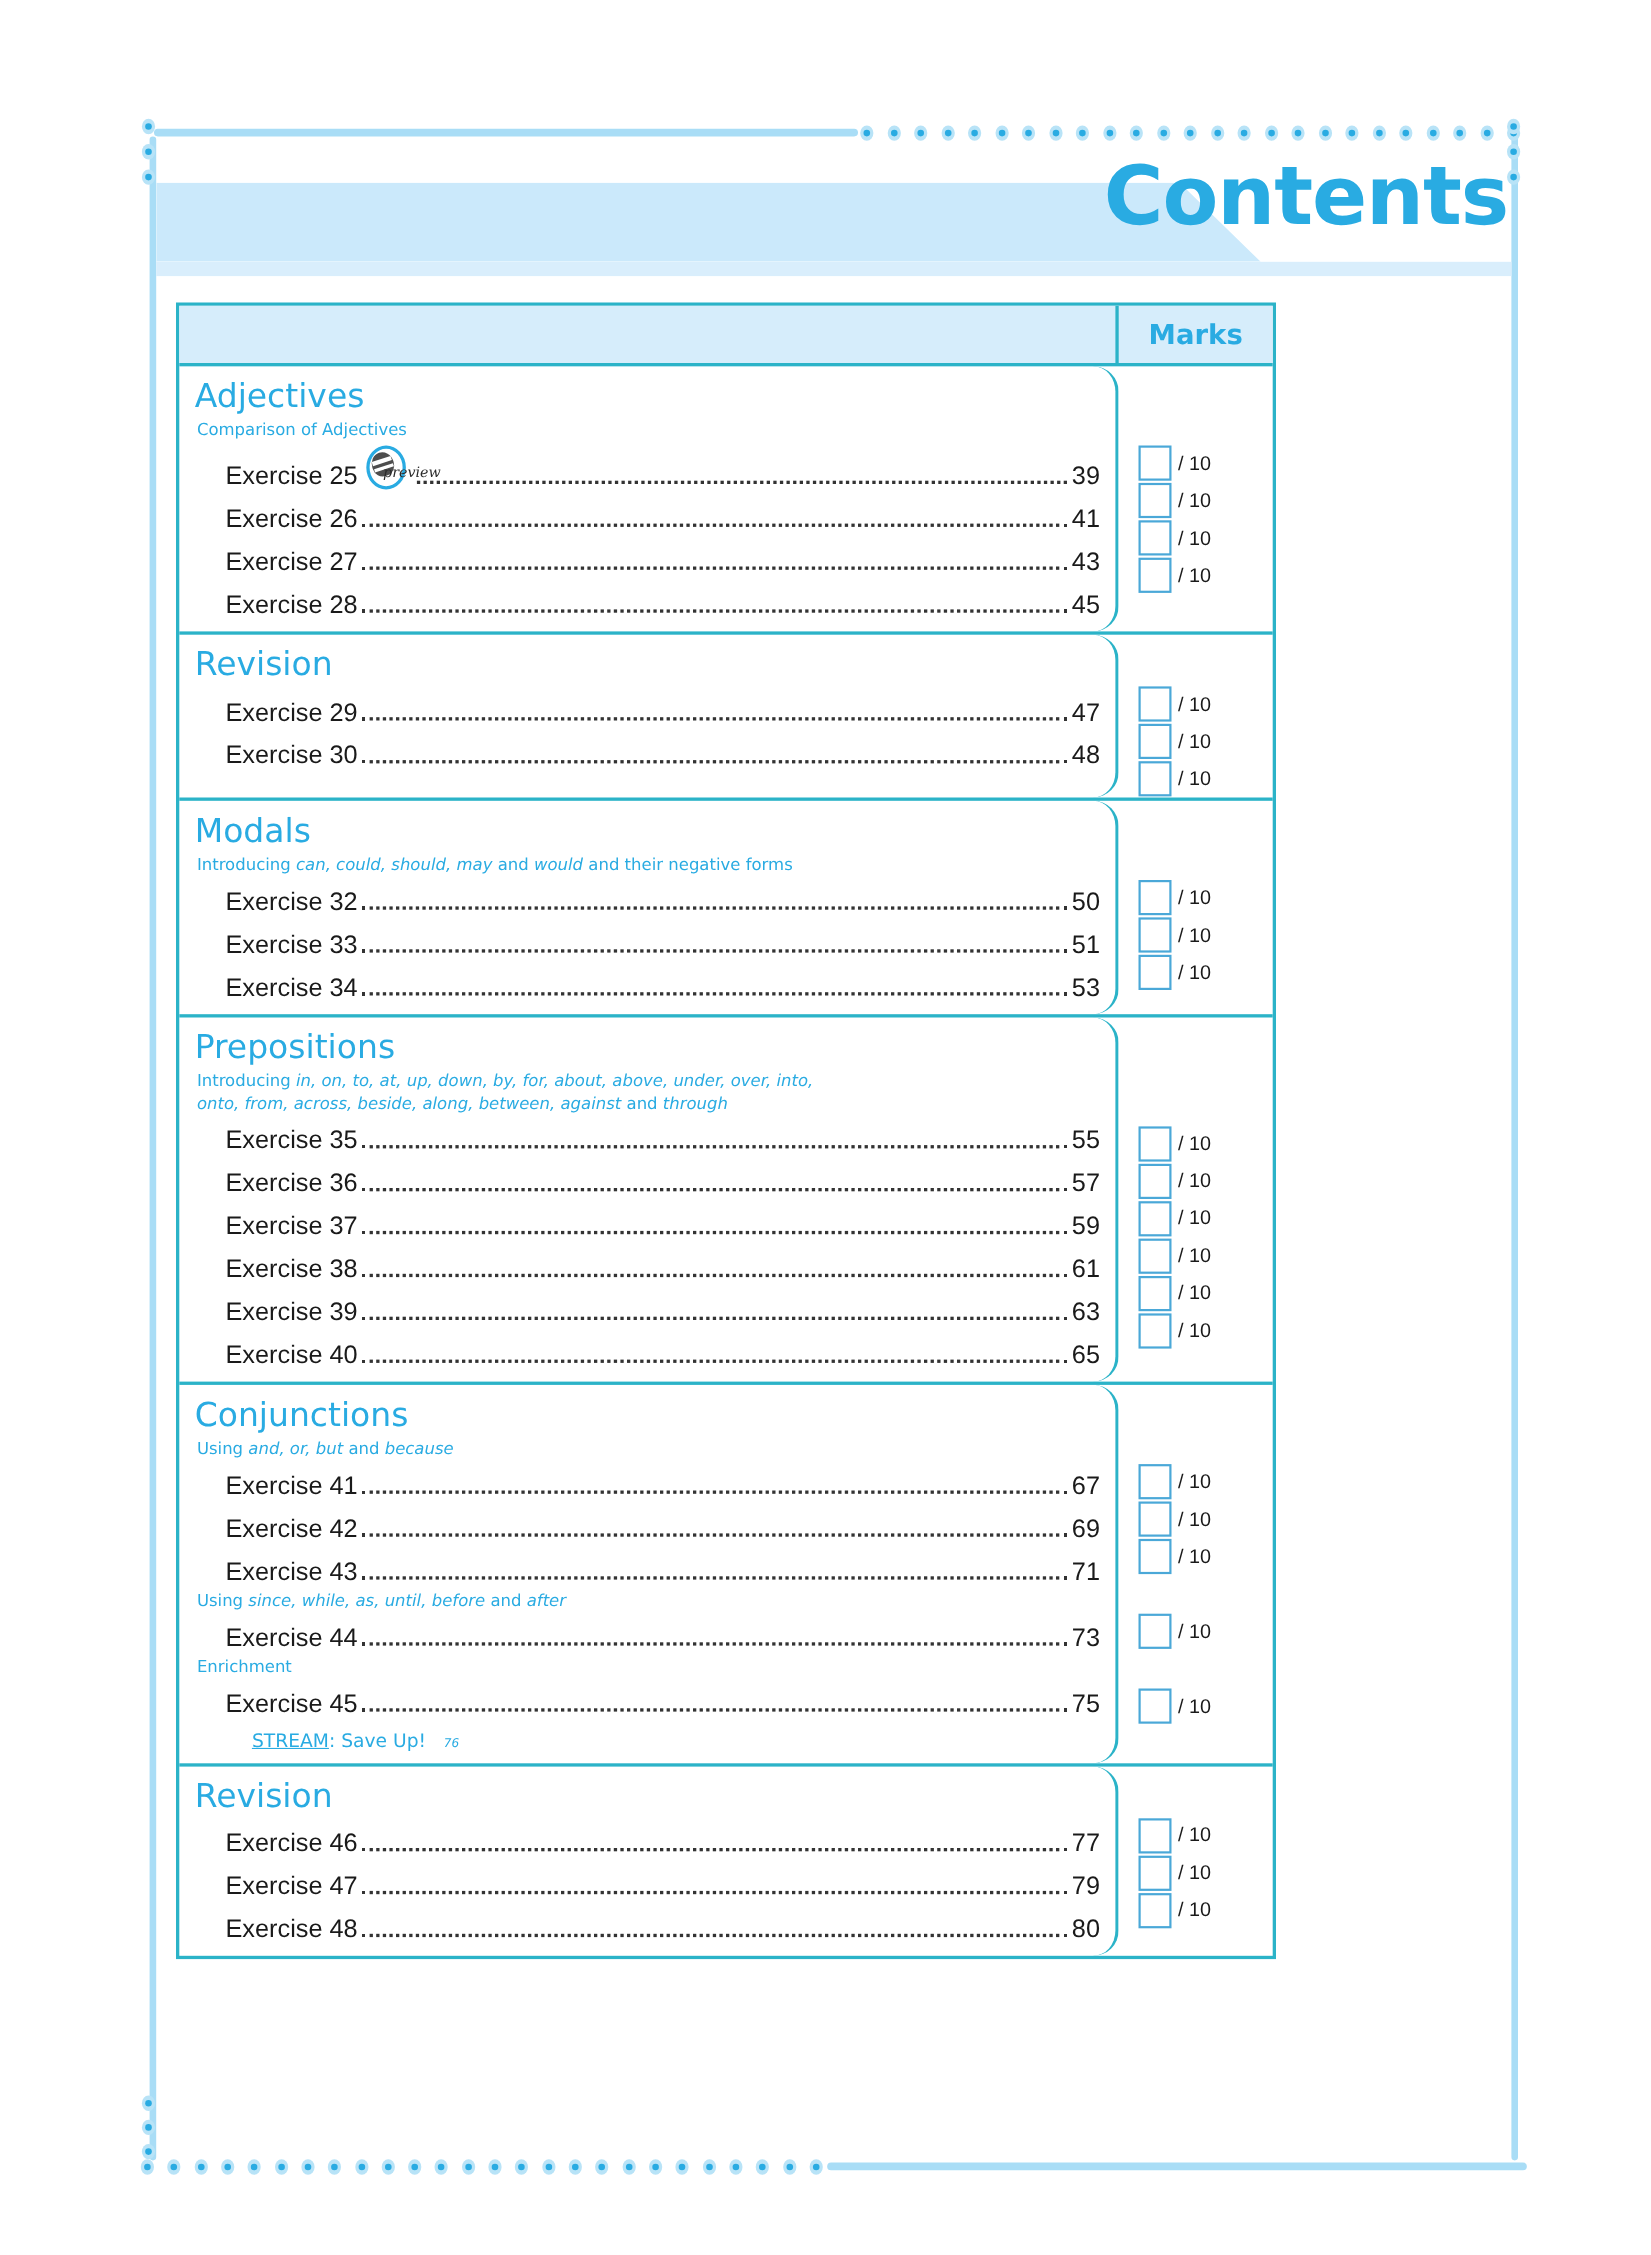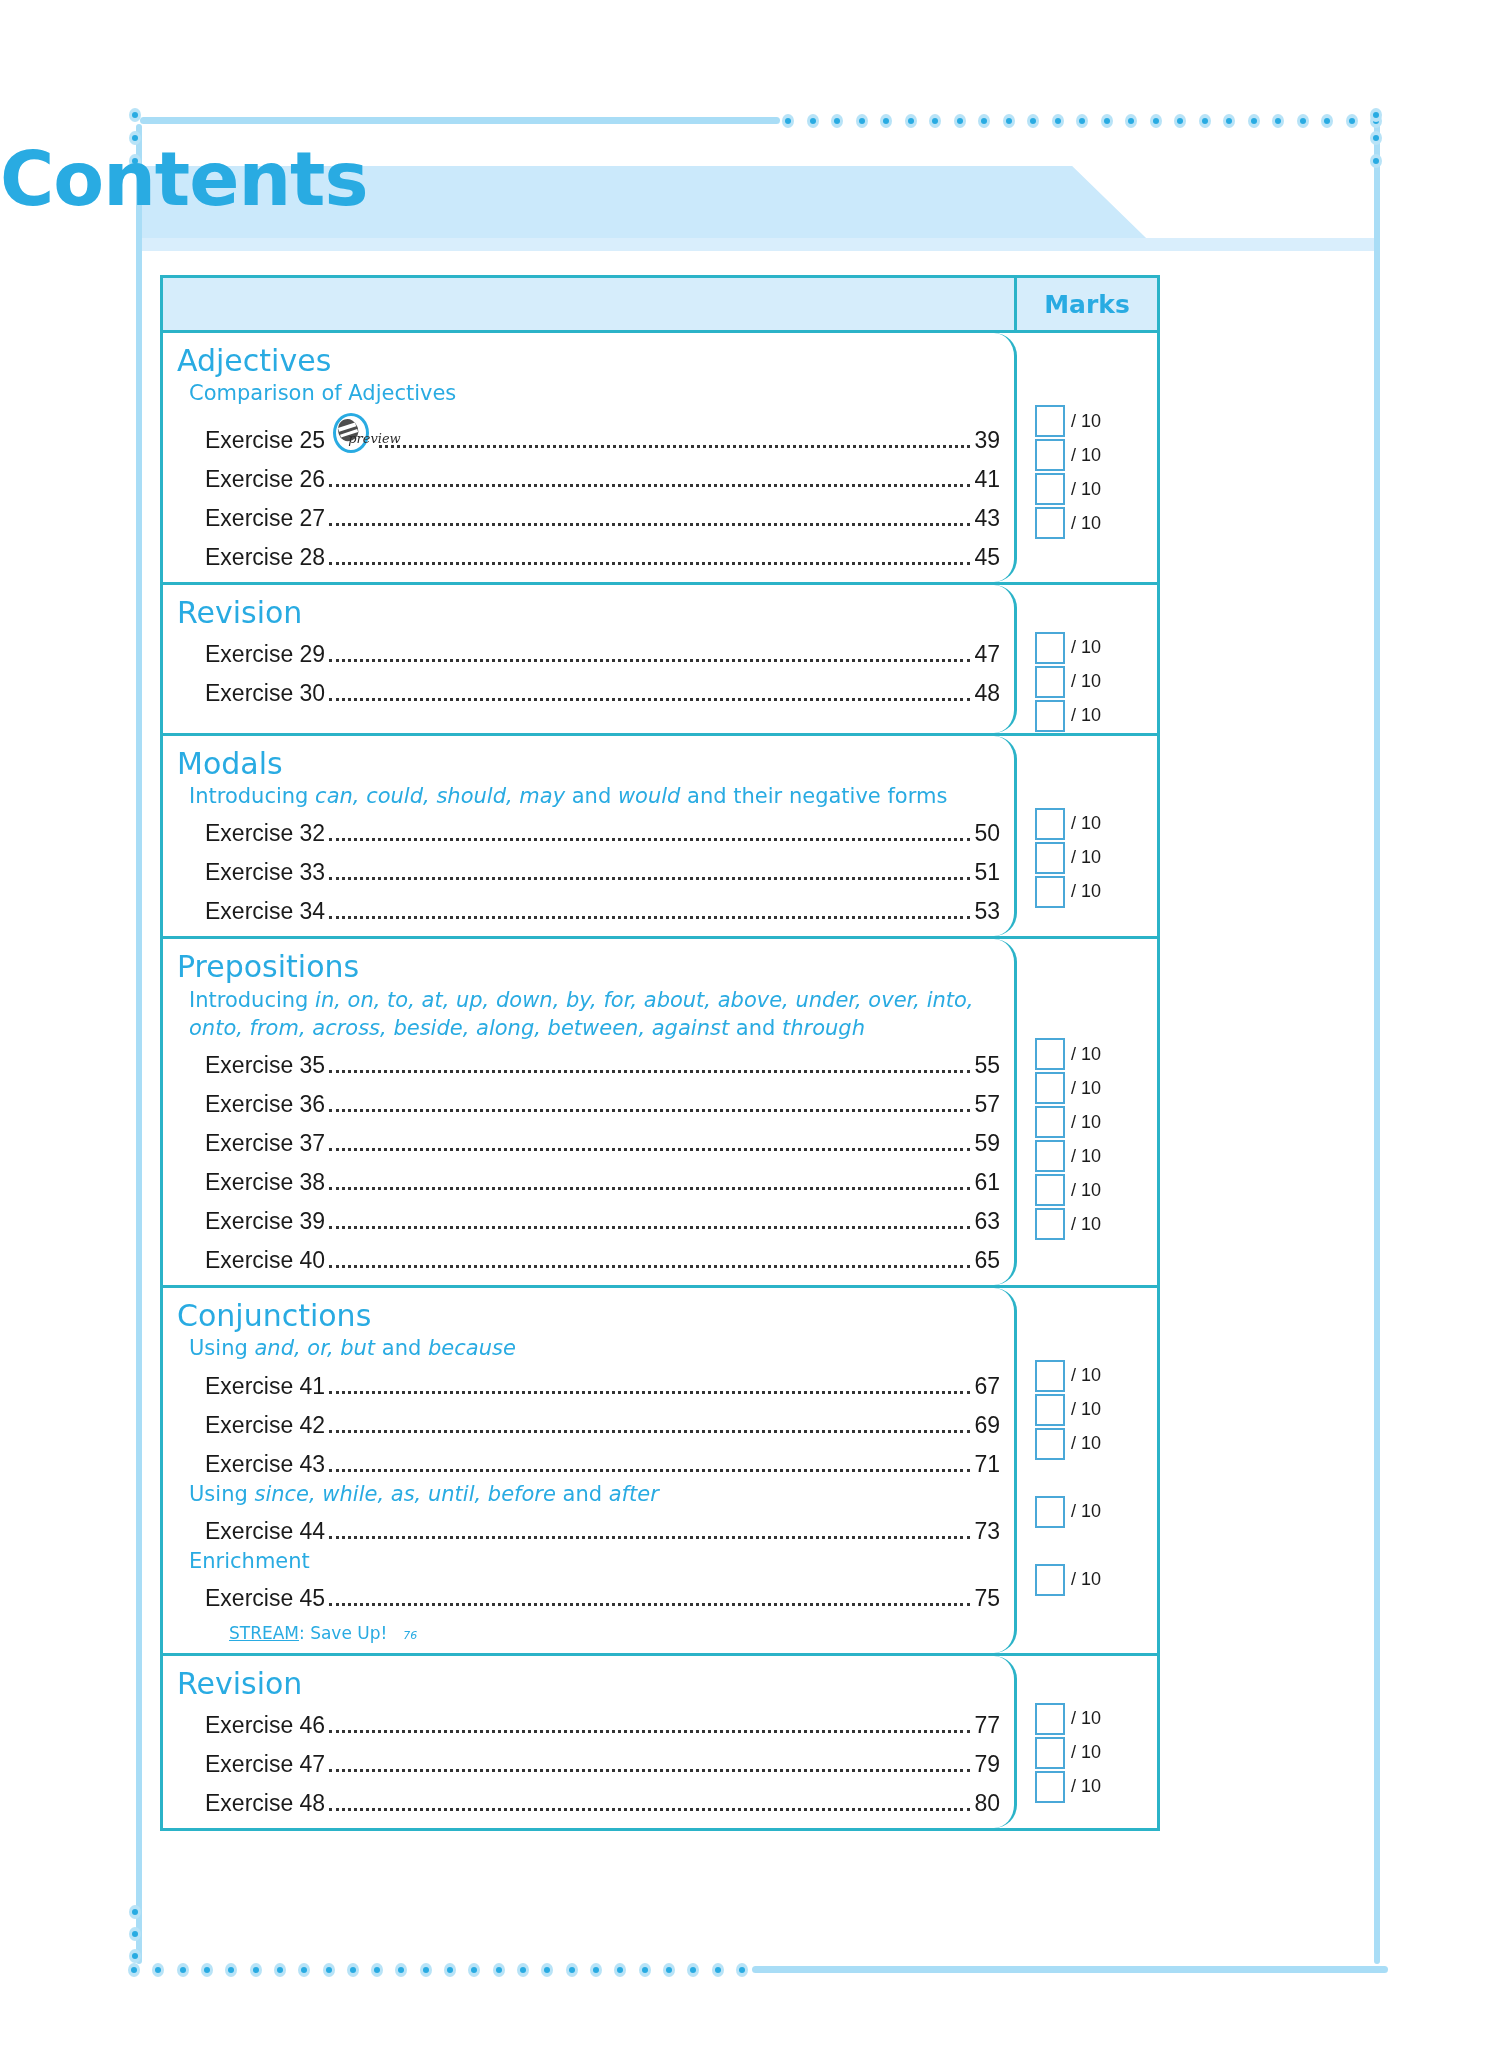--- a/index.html
+++ b/index.html
@@ -148,21 +148,21 @@
     top: 238px;
     width: 1232px;
     height: 13px;
     background: #d9eefc;
   }
   .contents-title {
     position: absolute;
     left: 0;
     top: 142px;
     width: 1371px;
-    text-align: left;
+    text-align: right;
     font-family: "DejaVu Sans", sans-serif;
     font-weight: bold;
     font-size: 74px;
     letter-spacing: -1px;
     color: #29abe2;
     line-height: 1;
   }
 
   
   .toc {
@@ -217,24 +217,24 @@
   .sec-title {
     font-family: "DejaVu Sans", sans-serif;
     font-size: 30px;
     color: #29abe2;
     line-height: 1.18;
     margin: 2px 0 0 0;
     white-space: nowrap;
   }
   .sub-title {
     font-family: "DejaVu Sans", sans-serif;
-    font-size: 21px;
+    font-size: 15px;
     color: #29abe2;
     line-height: 1.2;
-    margin: 3px 0 0 12px;
+    margin: 3px 0 0 2px;
   }
   .sub-title em { font-style: italic; }
 
   .ex-row {
     display: flex;
     align-items: baseline;
     font-family: "Liberation Sans", sans-serif;
     font-size: 23px;
     color: #1a1a1a;
     padding-left: 28px;

